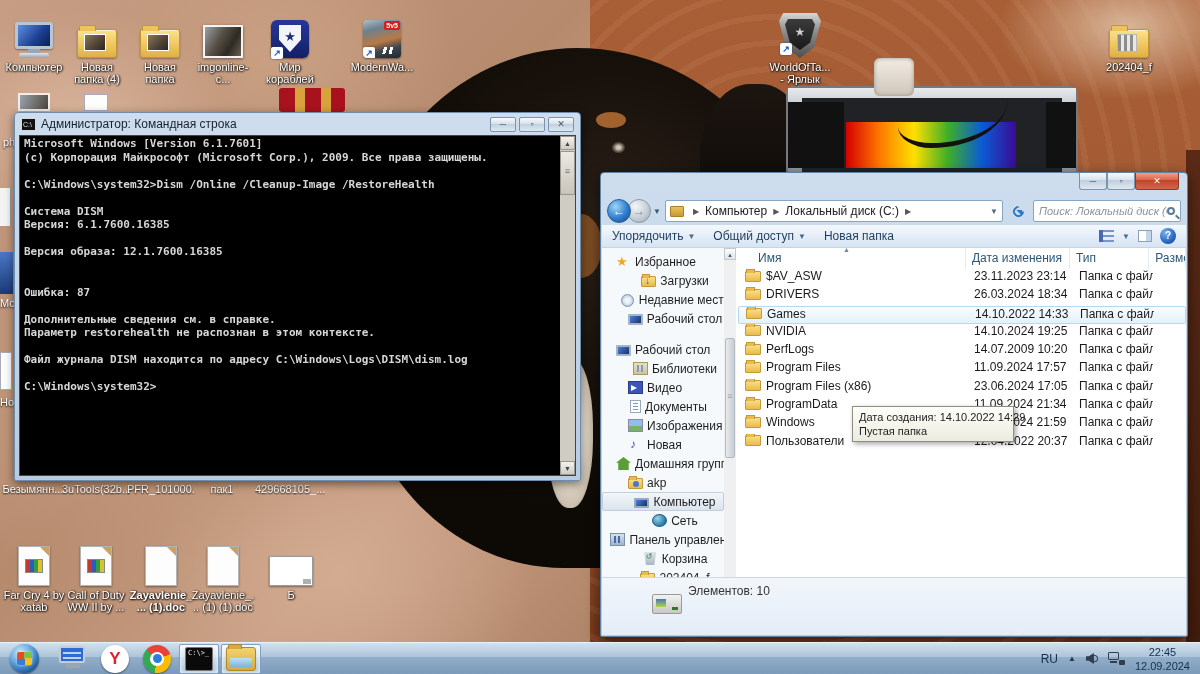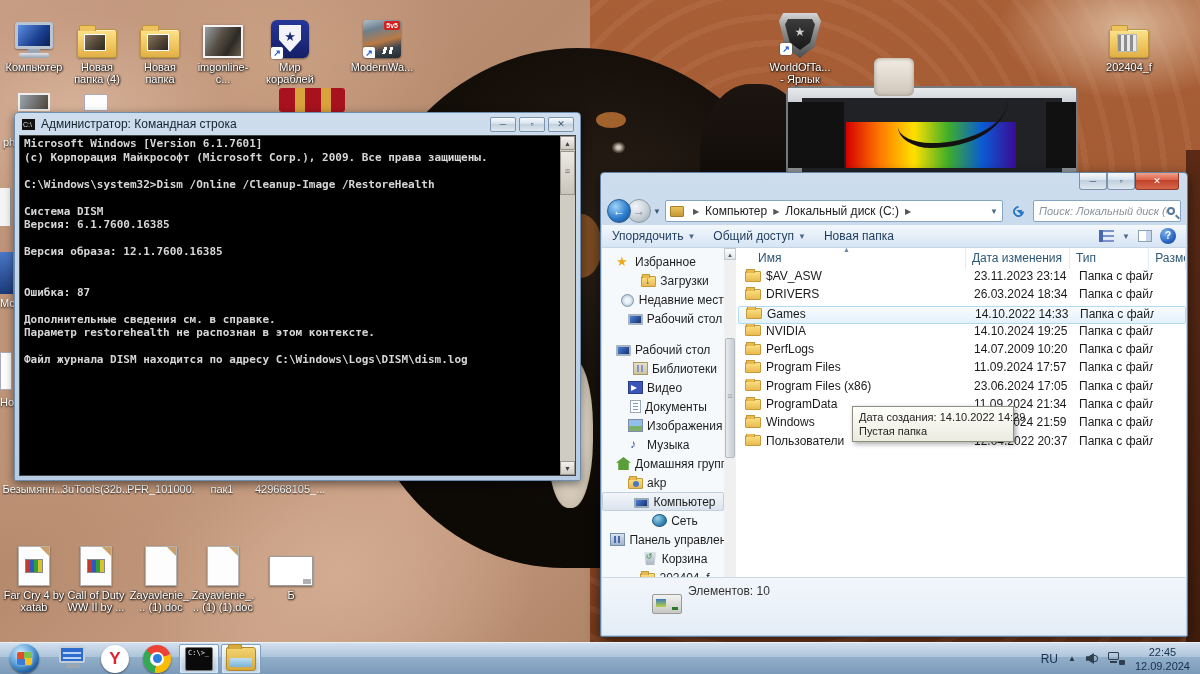--- a/index.html
+++ b/index.html
@@ -410,21 +410,21 @@
   <div class="dlabel">Far Cry 4 by xatab</div>
 </div>
 <div class="dicon" style="left:64px;top:536px;">
   <div class="art">
       <div class="ic-doc">
         <div class="grid"></div>
       </div>
     </div>
   <div class="dlabel">Call of Duty WW II by ...</div>
 </div>
-<div class="dicon" style="left:129px;top:536px;">
+<div class="dicon" style="left:129px;top:536px;font-weight:bold;">
   <div class="art">
       <div class="ic-doc"></div>
     </div>
   <div class="dlabel">Zayavlenie_... (1).doc</div>
 </div>
 <div class="dicon" style="left:191px;top:536px;">
   <div class="art">
       <div class="ic-doc"></div>
     </div>
   <div class="dlabel">Zayavlenie_... (1) (1).doc</div>
@@ -459,20 +459,21 @@
       <div class="cline">Версия образа: 12.1.7600.16385</div>
       <div class="cline"></div>
       <div class="cline"></div>
       <div class="cline">Ошибка: 87</div>
       <div class="cline"></div>
       <div class="cline">Дополнительные сведения см. в справке.</div>
       <div class="cline">Параметр restorehealth не распознан в этом контексте.</div>
       <div class="cline"></div>
       <div class="cline">Файл журнала DISM находится по адресу C:\Windows\Logs\DISM\dism.log</div>
       <div class="cline"></div>
+      <div class="cline">C:\Windows\system32&gt;</div>
     </div>
     <div class="vscroll">
       <div class="sbtn up">▲</div>
       <div class="thumb"></div>
       <div class="sbtn dn">▼</div>
     </div>
   </div>
 </div>
 
 <div id="exp">
@@ -559,21 +560,21 @@
       <div class="si d2">
           <span class="mi mi-docs"></span>
           <span>Документы</span>
         </div>
       <div class="si d2">
           <span class="mi mi-pics"></span>
           <span>Изображения</span>
         </div>
       <div class="si d2">
           <span class="mi mi-music"></span>
-          <span>Музыка</span>
+          <span>Новая</span>
         </div>
       <div class="si d1">
           <span class="mi mi-home"></span>
           <span>Домашняя группа</span>
         </div>
       <div class="si d2">
           <span class="mi mi-folder mi-user"></span>
           <span>akp</span>
         </div>
       <div class="si d1 sel">

